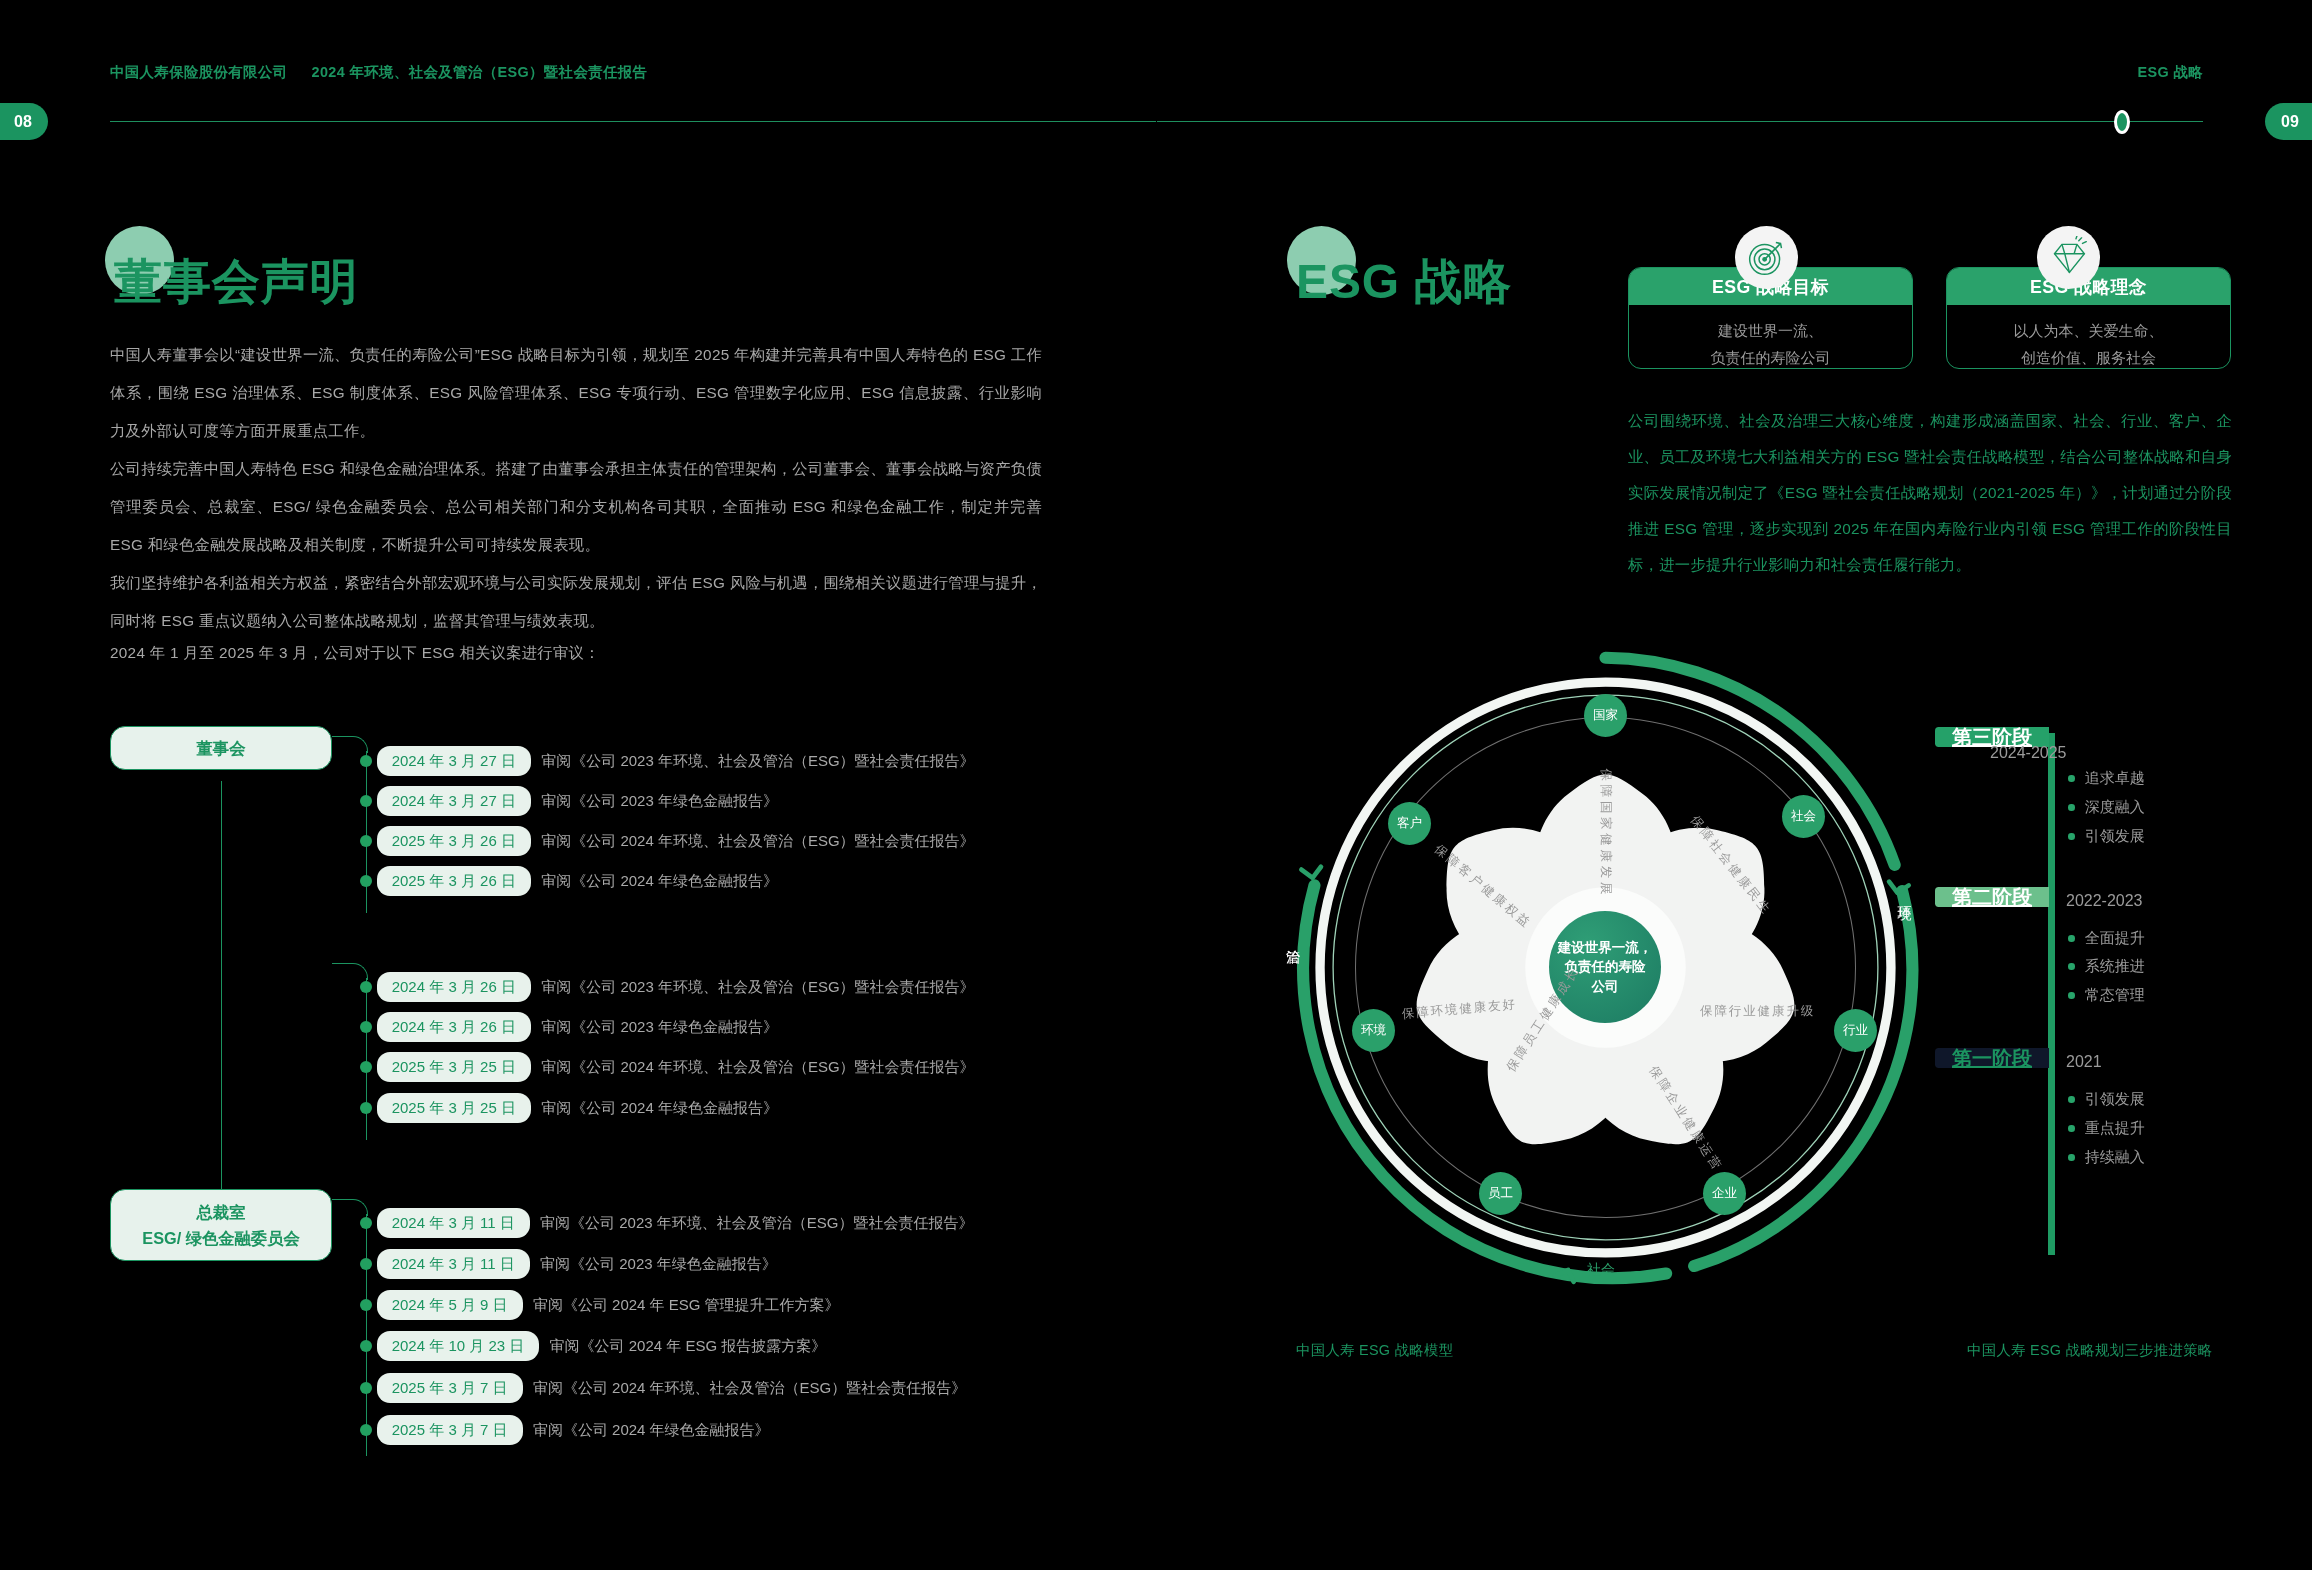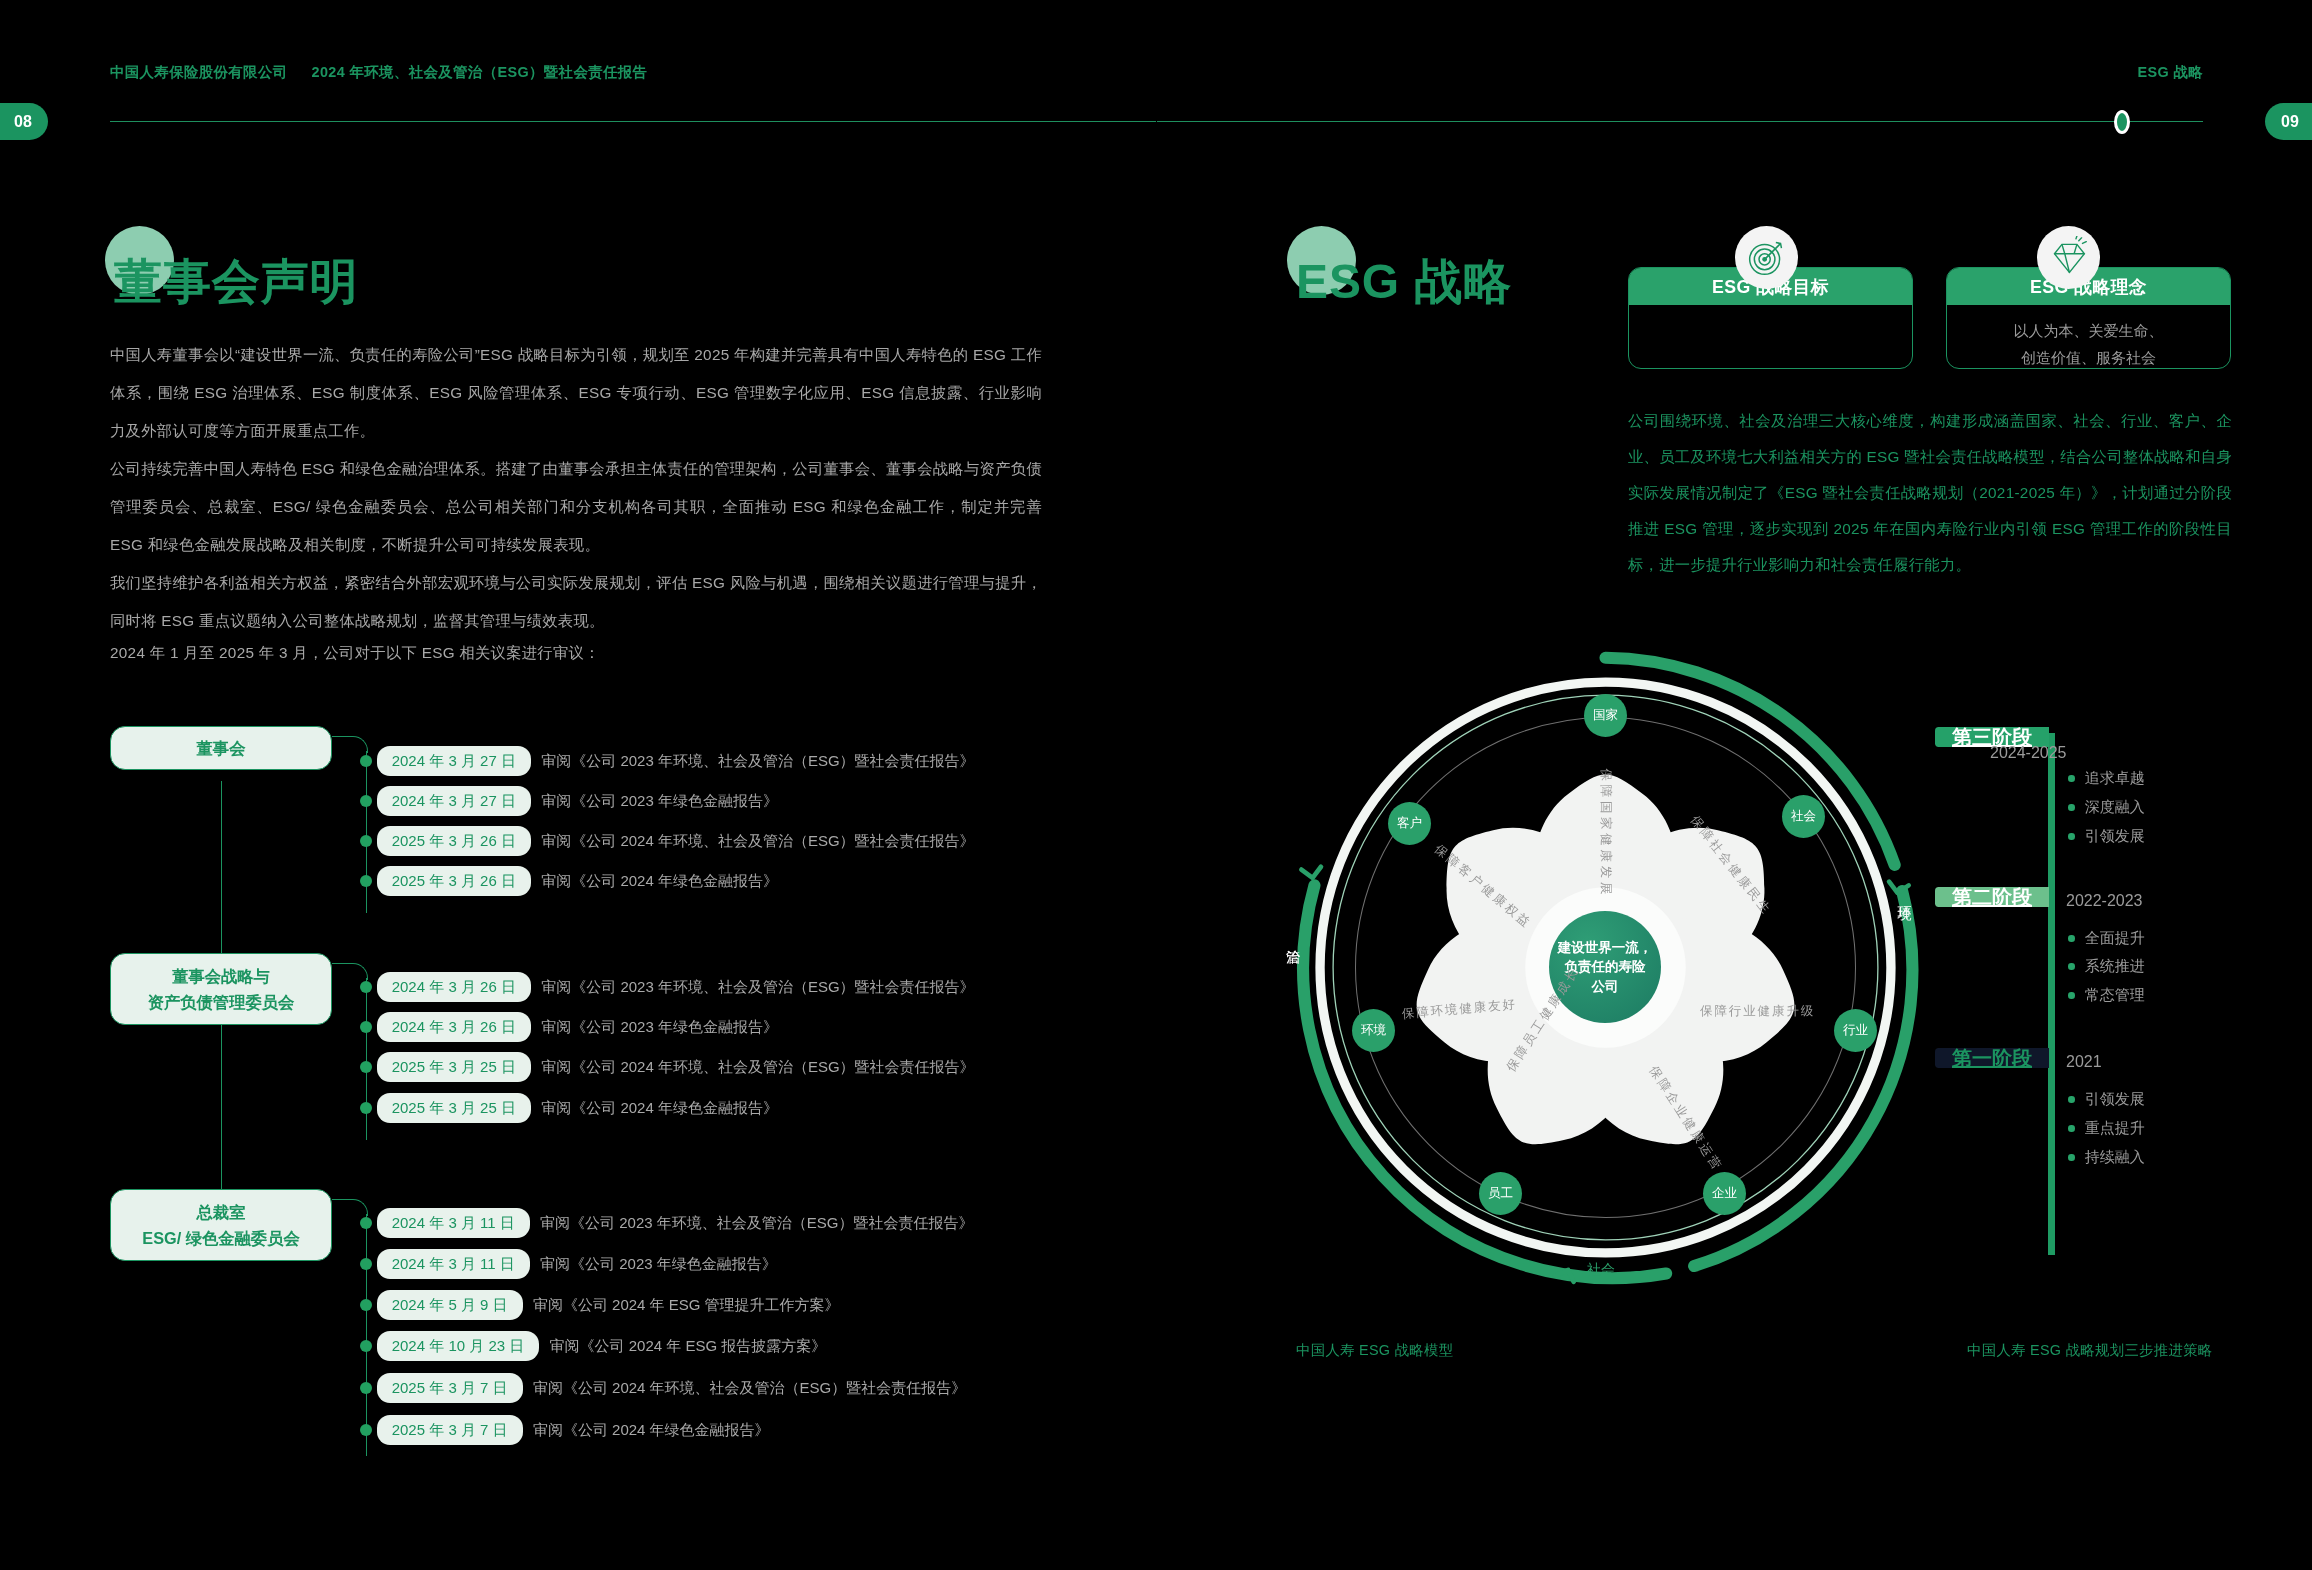--- a/index.html
+++ b/index.html
@@ -190,24 +190,20 @@
     <span class="tl-bullet"></span>
     <span class="tl-date">2025 年 3 月 26 日</span>
     <span class="tl-desc">审阅《公司 2024 年环境、社会及管治（ESG）暨社会责任报告》</span>
   </div>
   <div class="tl-item" style="left:360px;top:866px;">
     <span class="tl-bullet"></span>
     <span class="tl-date">2025 年 3 月 26 日</span>
     <span class="tl-desc">审阅《公司 2024 年绿色金融报告》</span>
   </div>
 
-  <div class="tl-node" style="left:110px;top:953px;width:222px;height:72px;">
-    <span>董事会战略与</span>
-    <span>资产负债管理委员会</span>
-  </div>
   <div class="tl-hline" style="left:332px;top:963px;width:19.6px;"></div>
   <div class="tl-corner" style="left:351px;top:963px;"></div>
   <div class="tl-spine" style="left:366px;top:978px;height:162px;"></div>
 
   <div class="tl-item" style="left:360px;top:972px;">
     <span class="tl-bullet"></span>
     <span class="tl-date">2024 年 3 月 26 日</span>
     <span class="tl-desc">审阅《公司 2023 年环境、社会及管治（ESG）暨社会责任报告》</span>
   </div>
   <div class="tl-item" style="left:360px;top:1012px;">
@@ -277,20 +273,24 @@
           <circle cx="21" cy="25" r="11"></circle>
           <circle cx="21" cy="25" r="6"></circle>
         <circle cx="21" cy="25" r="1.8" fill="#1b9460"></circle>
         <path d="M21 25 L38 8" stroke-width="1.8"></path>
         <path d="M33 7 l5 1 1 5" stroke-width="1.6"></path>
       </g>
     </svg>
   </div>
   <div class="card" style="left:1628px;top:267px;width:285px;height:102px;">
     <div class="card-bar">ESG 战略目标</div>
+    <div class="card-body">
+      <div>建设世界一流、</div>
+      <div>负责任的寿险公司</div>
+    </div>
   </div>
 
   <div class="card-icon" style="left:2037px;top:226px;">
     <svg width="43" height="43" viewBox="0 0 46 46">
       <g fill="none" stroke="#1b9460" stroke-width="1.5">
         <path d="M8 19 L16 9 L32 9 L40 19 L24 39 Z"></path>
         <path d="M8 19 L40 19 M16 9 L19 19 L24 39 M32 9 L29 19"></path>
         <path d="M34 5 l3 -3 M38 8 l4 -2 M31 3 l1 -3" stroke-linecap="round"></path>
       </g>
     </svg>

